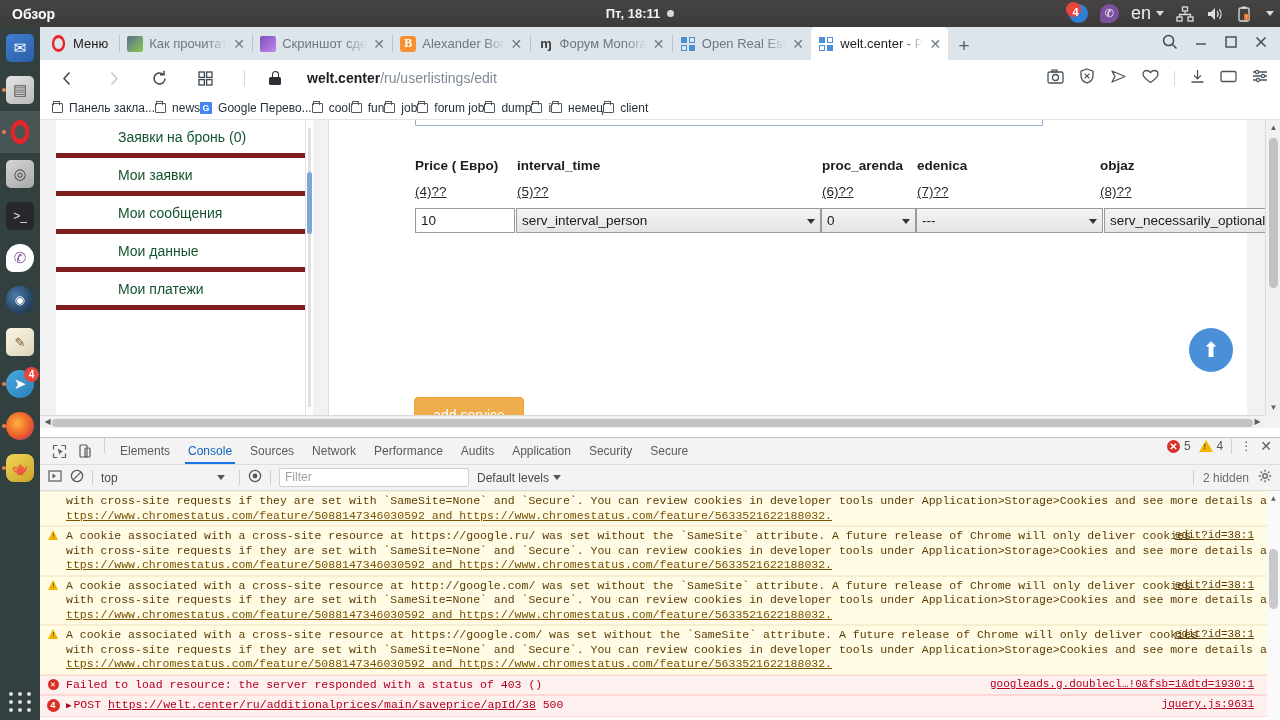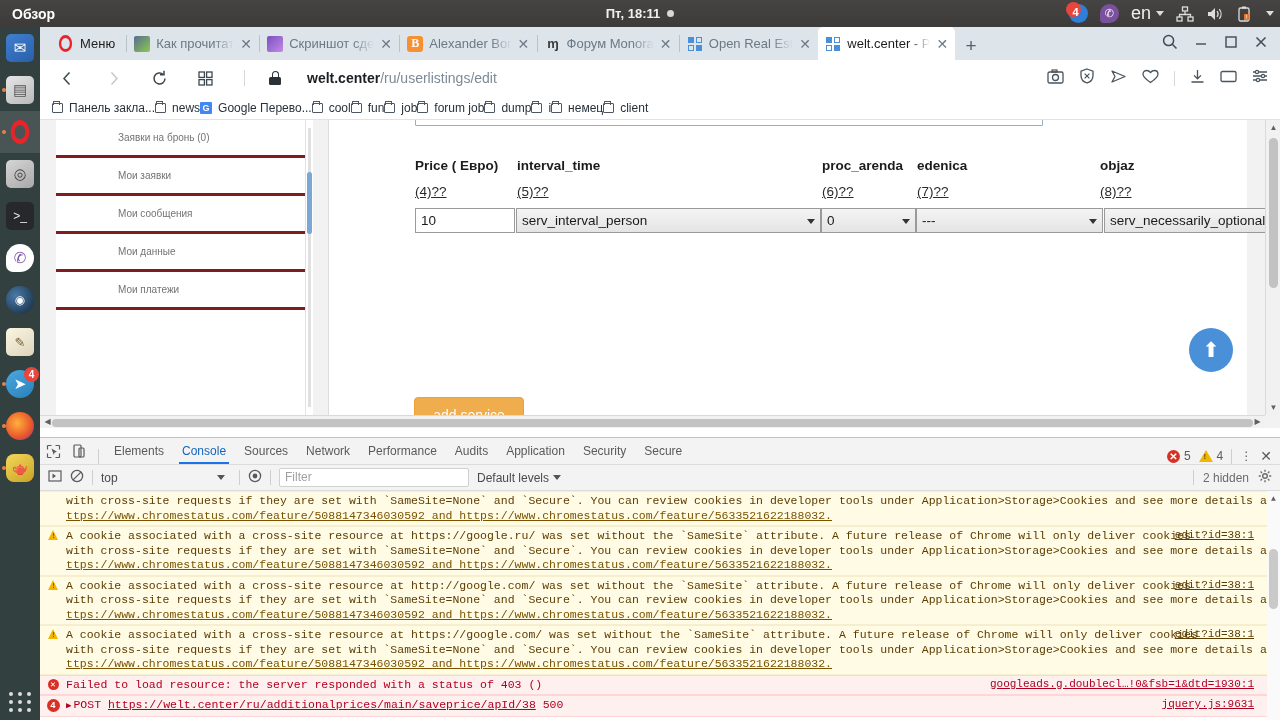--- a/index.html
+++ b/index.html
@@ -89,21 +89,21 @@
 
   
   #browser {
     position: absolute; left: 40px; top: 27px; width: 1240px; height: 693px;
     background: #fff;
   }
 
   
   #tabstrip {
     height: 33px; background: #dde4ea; display: flex; align-items: flex-end;
-    padding-left: 11px; position: relative;
+    padding-left: 4px; position: relative;
   }
   .opera-menu {
     display: flex; align-items: center; gap: 6px;
     height: 33px; padding: 0 11px 0 6px; font-size: 13px; color: #222;
   }
   .opera-o {
     width: 17px; height: 17px; border-radius: 50%;
     border: 3.5px solid #e8242b; background: transparent;
     transform: scaleX(0.78);
   }
@@ -190,22 +190,22 @@
     position: relative; height: 308px; background: #f2f2f2; overflow: hidden;
   }
   #page-inner { position: absolute; inset: 0 15px 13px 0; }
 
   #side-panel {
     position: absolute; left: 16px; top: 0px; width: 250px; bottom: 0;
     background: #fff; border-right: 1px solid #e3e3e3;
   }
   .side-item {
     height: 38px; display: flex; align-items: center;
-    padding-left: 62px; font-size: 10px; color: #737373;
-    border-bottom: 3px solid #7f1d1d;
+    padding-left: 62px; font-size: 14px; color: #14532d;
+    border-bottom: 5px solid #7f1d1d;
   }
   #side-scroll {
     position: absolute; right: -8px; top: 0; bottom: 0; width: 7px; background: #fff;
   }
   #side-scroll .track { position: absolute; left: 2px; top: 8px; bottom: 8px; width: 3px; background: #e0e0e0; }
   #side-scroll .thumb { position: absolute; left: 1px; top: 52px; width: 5px; height: 62px;
                         background: #7aa7d4; border-radius: 3px; }
 
   #content-card {
     position: absolute; left: 288px; right: 18px; top: 0; bottom: 0;
@@ -269,22 +269,22 @@
     display: flex; align-items: center; justify-content: center; font-size: 21px;
   }
 
   
   #devtools {
     position: absolute; left: 0; right: 0; bottom: 0; height: 283px;
     background: #fff; border-top: 1px solid #c2c2c2;
     font-family: "Liberation Sans", sans-serif;
   }
   #dt-tabs {
-    height: 27px; display: flex; align-items: flex-end;
-    border-bottom: 1px solid #dcdcdc; background: #f3f3f3; 
+    height: 27px; display: flex; align-items: flex-start;
+    border-bottom: 1px solid #dcdcdc; background: #f3f3f3; padding-left: 6px;
   }
   .dt-icbtn { width: 26px; height: 26px; display: flex; align-items: center; justify-content: center; color: #5a5a5a; }
   .dt-tab {
     padding: 0 9px; height: 26px; line-height: 26px; font-size: 12px;
     color: #5a5a5a; position: relative;
   }
   .dt-tab.active { color: #1565c0; }
   .dt-tab.active::after {
     content: ""; position: absolute; left: 6px; right: 6px; bottom: 0; height: 2px; background: #1a73e8;
   }

